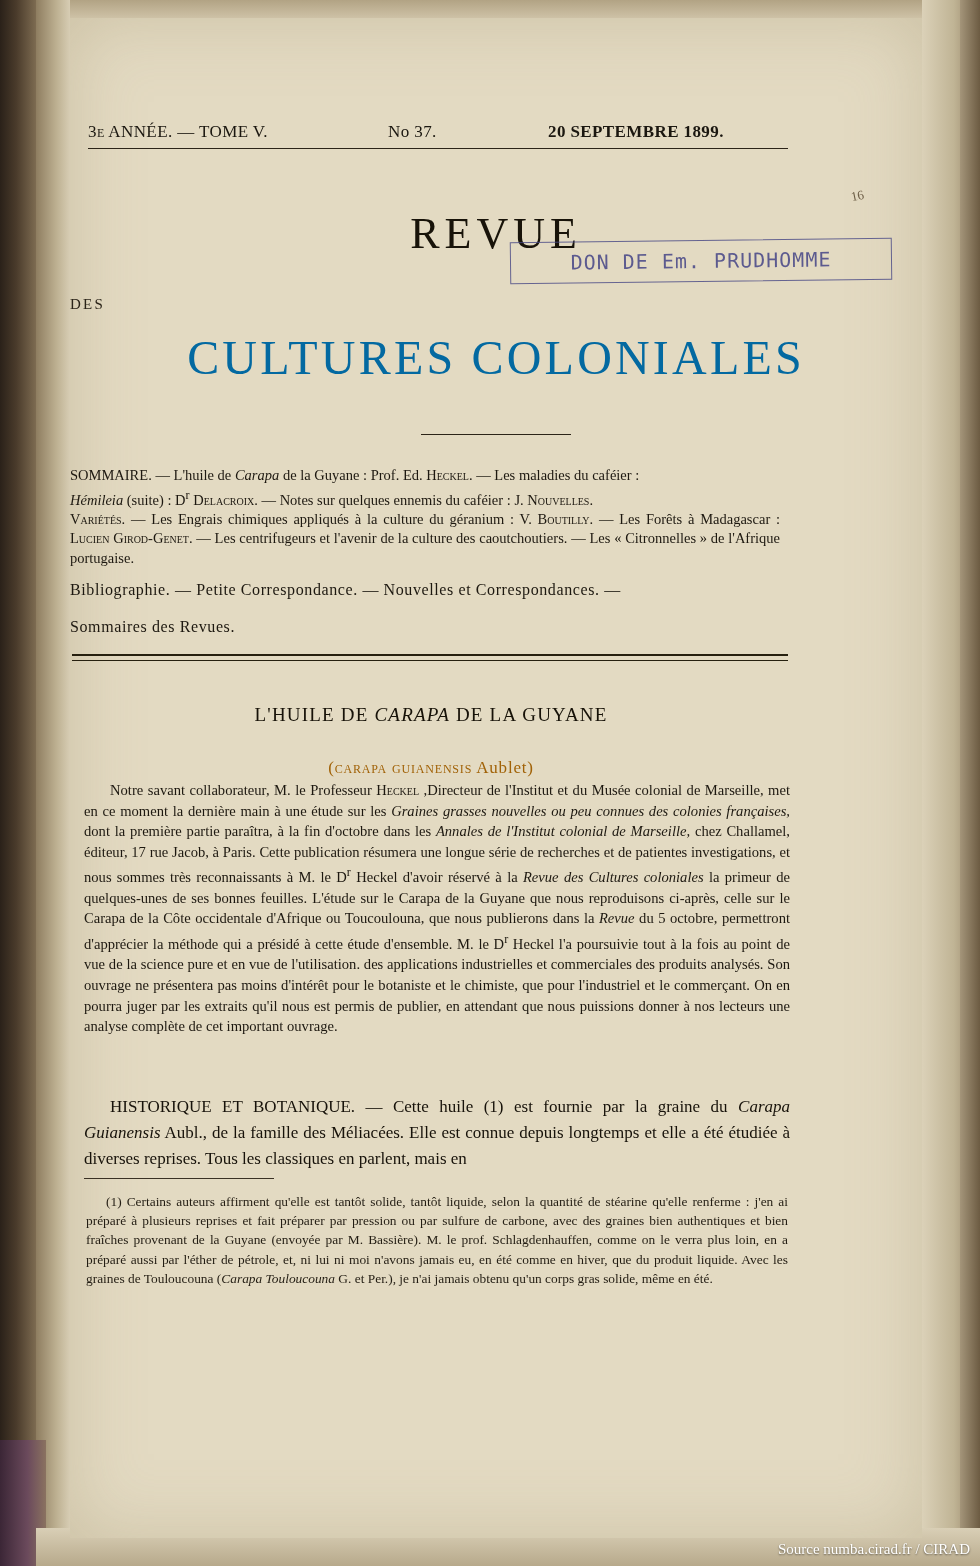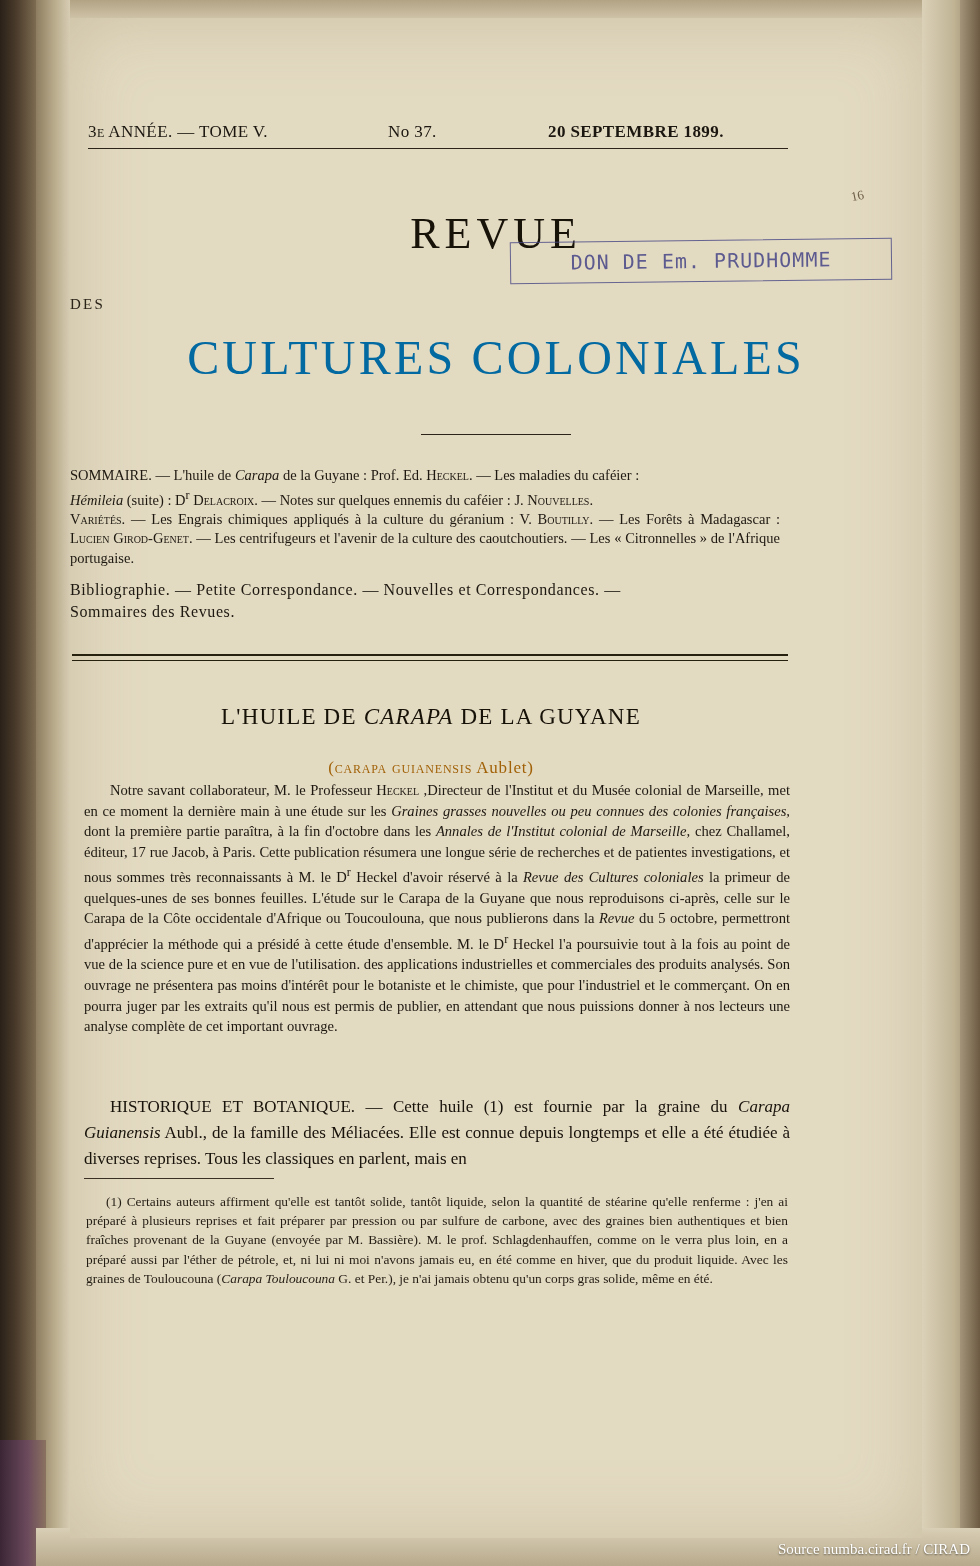--- a/index.html
+++ b/index.html
@@ -192,21 +192,21 @@
     width: 716px;
     border-bottom: 1px solid #26200f;
   }
 
   
   .article-title {
     position: absolute;
     left: 0; right: 130px;
     top: 686px;
     text-align: center;
-    font-size: 23px;
+    font-size: 19px;
     letter-spacing: 1.2px;
     color: #171208;
   }
   .article-sub {
     position: absolute;
     left: 0; right: 130px;
     top: 740px;
     text-align: center;
     font-size: 17px;
     letter-spacing: 0.8px;
@@ -315,21 +315,21 @@
           <span>— L'huile de <i>Carapa</i> de la Guyane : Prof. Ed. <span class="sc">Heckel</span>. — Les maladies du caféier :</span>
         </p>
         <p>
           <i>Hémileia</i> (suite) : D<sup>r</sup> <span class="sc">Delacroix</span>. — Notes sur quelques ennemis du caféier : J. <span class="sc">Nouvelles</span>.
         </p>
         <p>
           <span class="sc">Variétés.</span>
           <span>— Les Engrais chimiques appliqués à la culture du géranium : V. <span class="sc">Boutilly</span>. — Les Forêts à Madagascar : <span class="sc">Lucien Girod-Genet</span>. — Les centrifugeurs et l'avenir de la culture des caoutchoutiers. — Les « Citronnelles » de l'Afrique portugaise.</span>
         </p>
         <p class="blk">Bibliographie. — Petite Correspondance. — Nouvelles et Correspondances. —</p>
-        <p class="blk" style="margin-top:2px">Sommaires des Revues.</p>
+        <p class="blk" style="margin-top:17px">Sommaires des Revues.</p>
       </div>
 
       <div class="rule-double-1"></div>
       <div class="rule-double-2"></div>
 
       <div class="article-title">
         L'HUILE DE <i>CARAPA</i> DE LA GUYANE
       </div>
       <div class="article-sub">
         (<span class="sc">carapa guianensis</span> Aublet)

